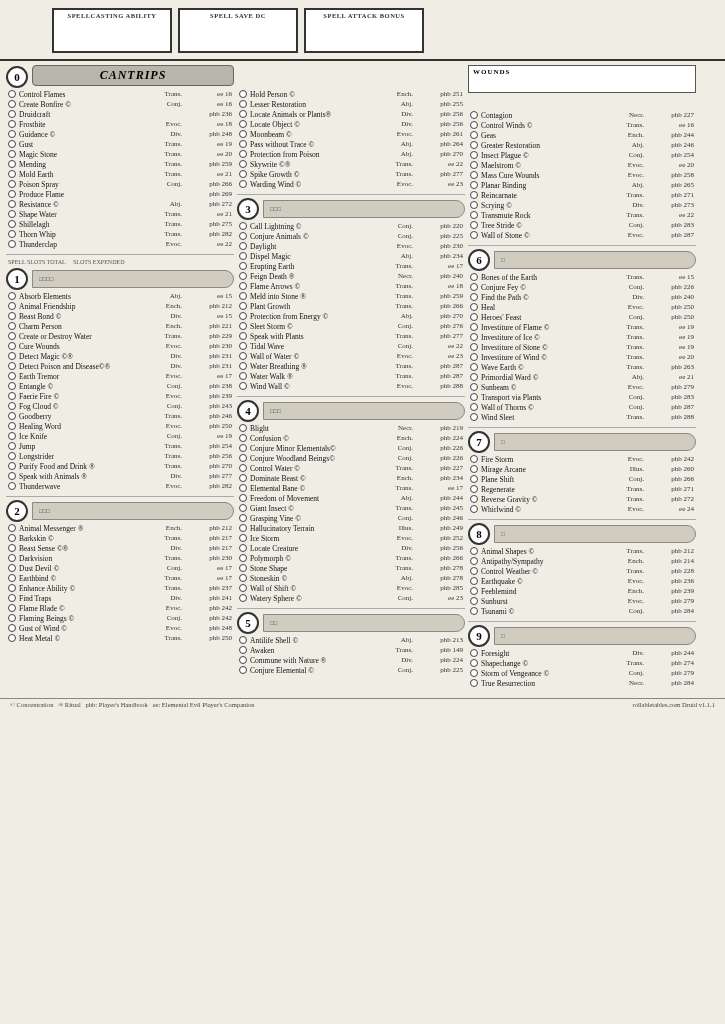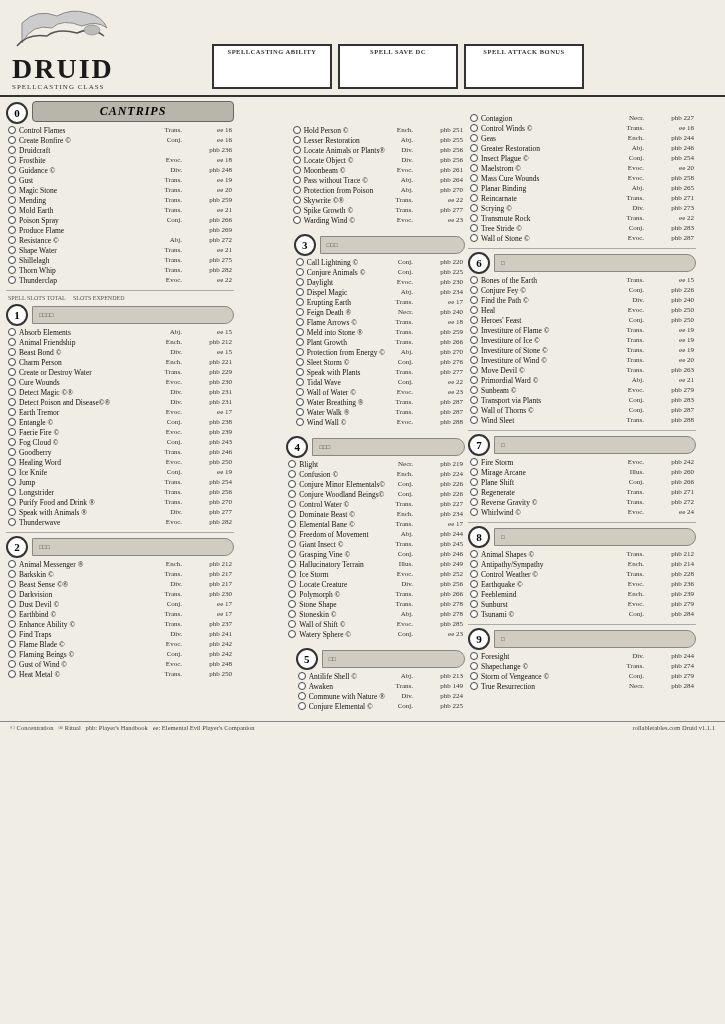--- a/index.html
+++ b/index.html
@@ -84,21 +84,21 @@
       gap: 3px;
     }
     
     .col {
       flex: 1;
       display: flex;
       flex-direction: column;
       gap: 2px;
     }
     .col-left { flex: 0 0 228px; }
-    .col-mid { flex: 0 0 228px; align-items: flex-end; }
+    .col-mid { flex: 0 0 228px; }
     .col-right { flex: 0 0 228px; }
 
     
     .level-section {
       margin-bottom: 2px;
     }
     .level-header {
       display: flex;
       align-items: center;
       margin-bottom: 1px;
@@ -203,30 +203,20 @@
       border-top: 1px solid #aaa;
       margin: 1px 0;
     }
   </style>
 </head>
 <body>
 
 <div class="page">
 
   <div class="header">
-    <div class="header-left">
-
-      <svg class="dragon-logo" viewBox="0 0 100 45">
-        <path d="M10,35 Q20,15 40,20 Q50,10 70,18 Q85,12 95,20 Q90,8 75,5 Q60,0 45,8 Q25,0 10,15 Z" fill="#ccc" stroke="#888" stroke-width="1"></path>
-        <path d="M5,38 Q15,25 35,28 Q45,20 65,25 Q80,18 92,28" fill="none" stroke="#555" stroke-width="1.5"></path>
-        <ellipse cx="80" cy="22" rx="8" ry="5" fill="#bbb" stroke="#777" stroke-width="0.5"></ellipse>
-      </svg>
-      <div class="title-druid">Druid</div>
-      <div class="spellcasting-label">Spellcasting Class</div>
-    </div>
     <div class="header-boxes">
       <div class="header-box">
         <div class="header-box-label">Spellcasting Ability</div>
       </div>
       <div class="header-box">
         <div class="header-box-label">Spell Save DC</div>
       </div>
       <div class="header-box">
         <div class="header-box-label">Spell Attack Bonus</div>
       </div>
@@ -901,20 +891,24 @@
               <span class="spell-school">Conj.</span>
               <span class="spell-source">phb 225</span>
             </div>
           </div>
       </div>
 
     </div>
 
     <div class="col col-right">
 
+      <div style="border:1.5px solid #555;padding:2px 4px;margin-bottom:3px;background:white;">
+        <div style="font-size:7px;font-weight:bold;text-transform:uppercase;letter-spacing:1px;">Wounds</div>
+        <div style="height:14px;"></div>
+      </div>
 
       <div class="level-section">
         <div style="height:12px;"></div>
         <div id="level5b-spells">
             <div class="spell-entry">
               <div class="spell-circle"></div>
               <span class="spell-name">Contagion</span>
               <span class="spell-school">Necr.</span>
               <span class="spell-source">phb 227</span>
             </div>
@@ -1052,21 +1046,21 @@
               <span class="spell-source">ee 19</span>
             </div>
             <div class="spell-entry">
               <div class="spell-circle"></div>
               <span class="spell-name">Investiture of Wind ©</span>
               <span class="spell-school">Trans.</span>
               <span class="spell-source">ee 20</span>
             </div>
             <div class="spell-entry">
               <div class="spell-circle"></div>
-              <span class="spell-name">Move Devil ©</span>
+              <span class="spell-name">Wave Earth ©</span>
               <span class="spell-school">Trans.</span>
               <span class="spell-source">phb 263</span>
             </div>
             <div class="spell-entry">
               <div class="spell-circle"></div>
               <span class="spell-name">Primordial Ward ©</span>
               <span class="spell-school">Abj.</span>
               <span class="spell-source">ee 21</span>
             </div>
             <div class="spell-entry">

